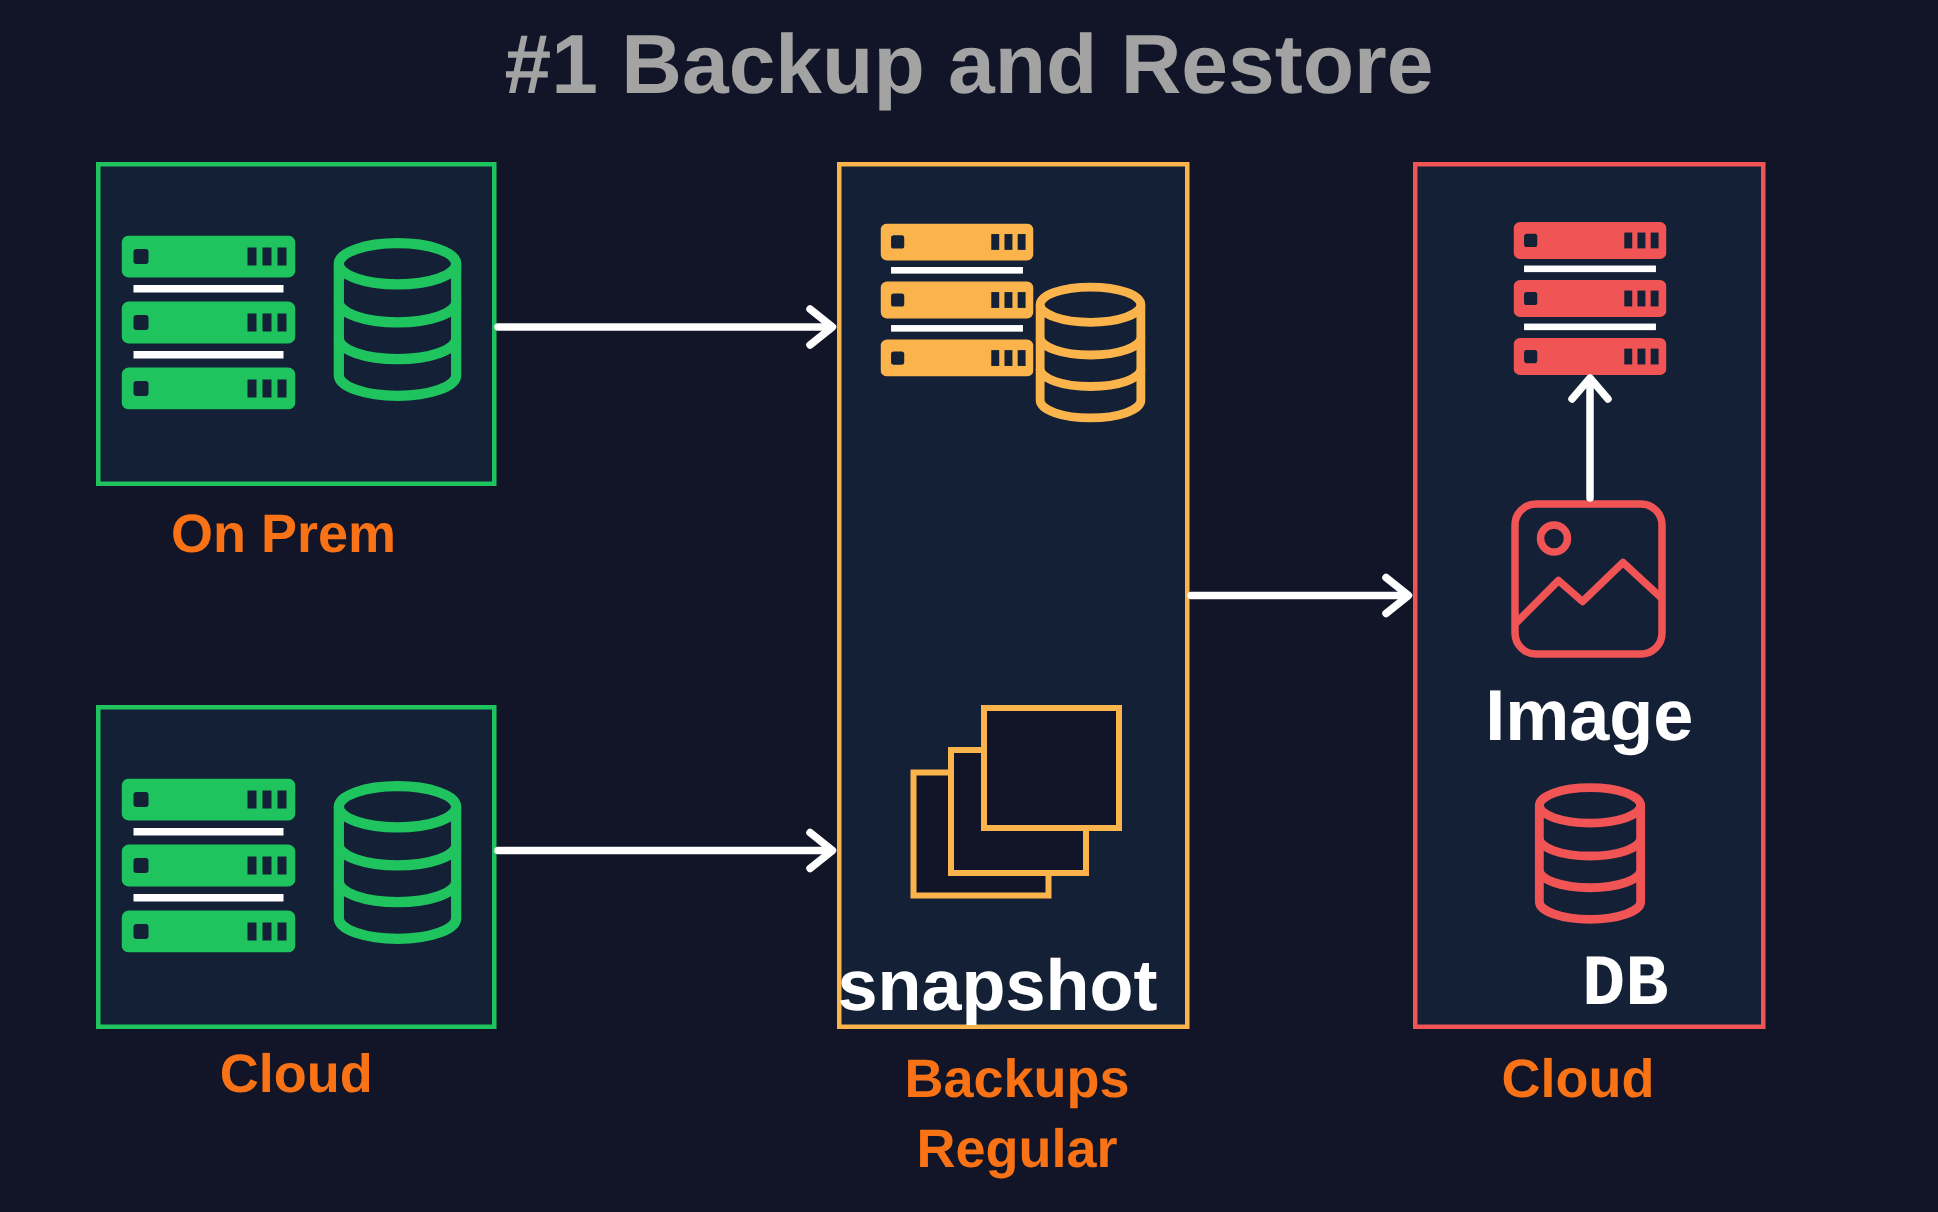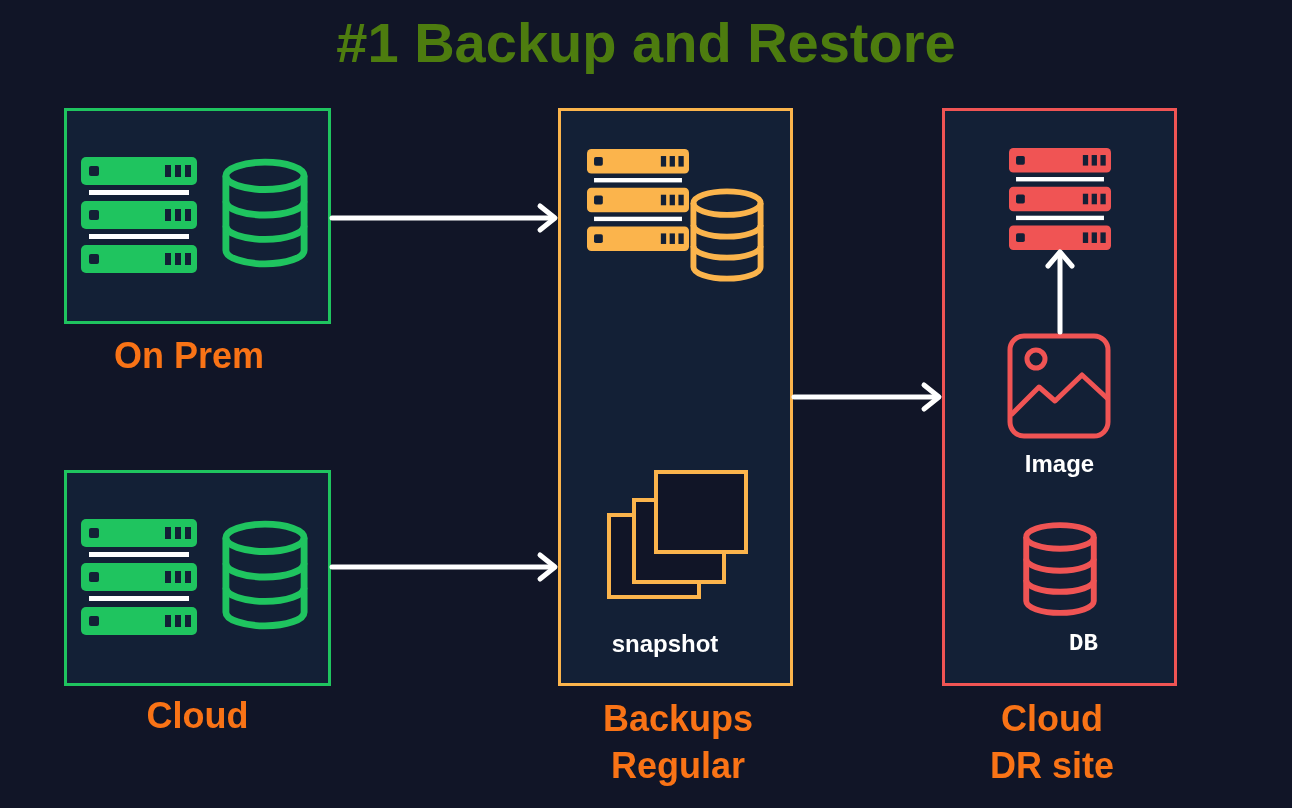--- a/index.html
+++ b/index.html
@@ -1,20 +1,20 @@
 <!DOCTYPE html>
 <html><head>
 <meta charset="utf-8">
 <style>
   html, body { margin:0; padding:0; }
   body { width:1292px; height:808px; background:#111527; position:relative; overflow:hidden; font-family:"Liberation Sans", sans-serif; }
-  .title { position:absolute; left:0; top:10px; width:1292px; text-align:center; color:#4d7c0f; font-weight:bold; font-size:56px; letter-spacing:0px; }
+  .title { position:absolute; left:0; top:10px; width:1292px; text-align:center; color:#a3a3a3; font-weight:bold; font-size:56px; letter-spacing:0px; }
   .box { position:absolute; background:#132036; box-sizing:border-box; border:3px solid; }
   .lbl { position:absolute; color:#f97316; font-weight:bold; font-size:36px; text-align:center; line-height:47px; }
-  .inlbl { position:absolute; color:#fff; font-weight:bold; font-size:24px; text-align:center; }
+  .inlbl { position:absolute; color:#fff; font-weight:bold; font-size:48px; text-align:center; }
   svg.ic { position:absolute; overflow:visible; }
   svg.arrows { position:absolute; left:0; top:0; }
 </style>
 </head>
 <body>
 
 <svg width="0" height="0" style="position:absolute">
   <defs>
     <symbol id="server" viewBox="0 0 116 116">
       <rect x="0" y="0" width="116" height="28" rx="5" fill="currentColor"></rect>
@@ -95,21 +95,20 @@
   <circle cx="29" cy="26" r="9" fill="none" stroke="#f05454" stroke-width="5"></circle>
   <polyline points="4,82 32,54 48,68 75,42 101,66" fill="none" stroke="#f05454" stroke-width="5" stroke-linejoin="round"></polyline>
 </svg>
 <div class="inlbl" style="left:942px;top:450px;width:235px;">Image</div>
 <svg class="ic" style="left:1022px;top:521px;color:#f05454;" width="76" height="96">
     <use href="#db"></use>
   </svg>
 <div class="inlbl" style="left:966px;top:630px;width:235px;font-family:Liberation Mono, monospace;">DB</div>
 <div class="lbl" style="left:942px;top:695px;width:220px;">
   <div>Cloud</div>
-  <div>DR site</div>
 </div>
 
 <svg class="arrows" width="1292" height="808">
   <g stroke="#ffffff" stroke-width="5" fill="none" stroke-linecap="round" stroke-linejoin="round">
     <g>
       <line x1="332" y1="218" x2="554" y2="218"></line>
       <polyline points="540,206 555,218 540,230"></polyline>
     </g>
     <g>
       <line x1="332" y1="567" x2="554" y2="567"></line>

